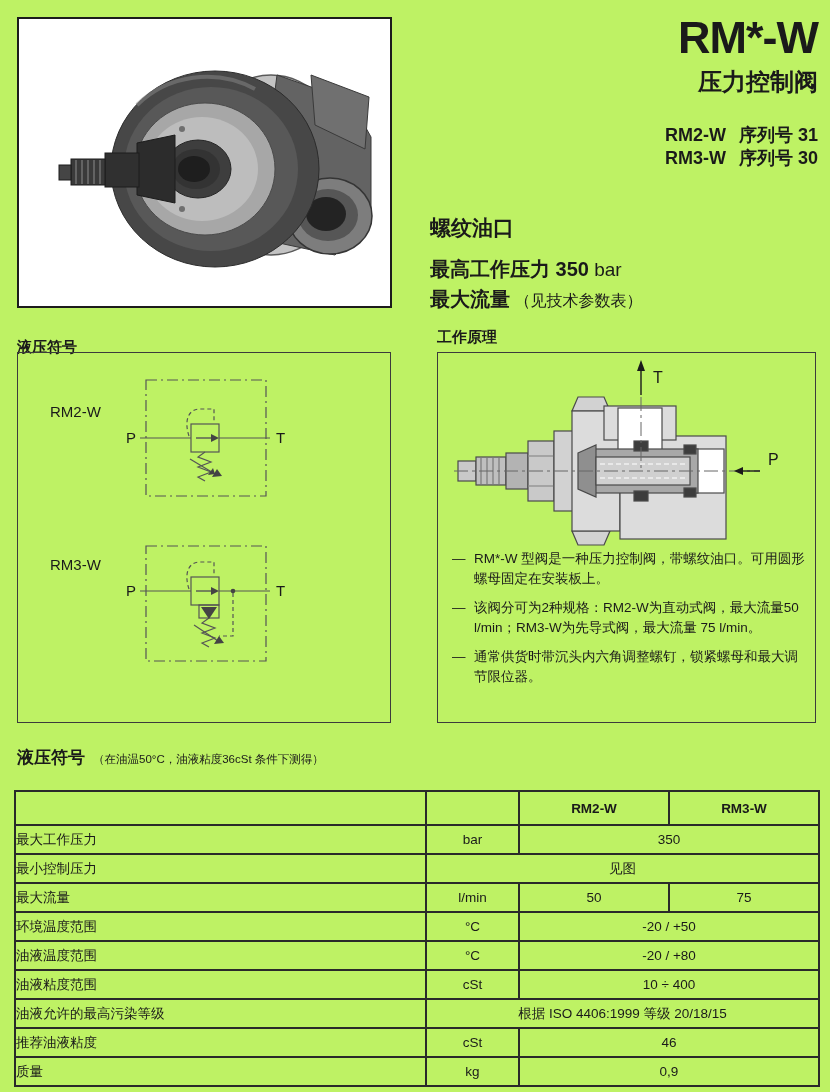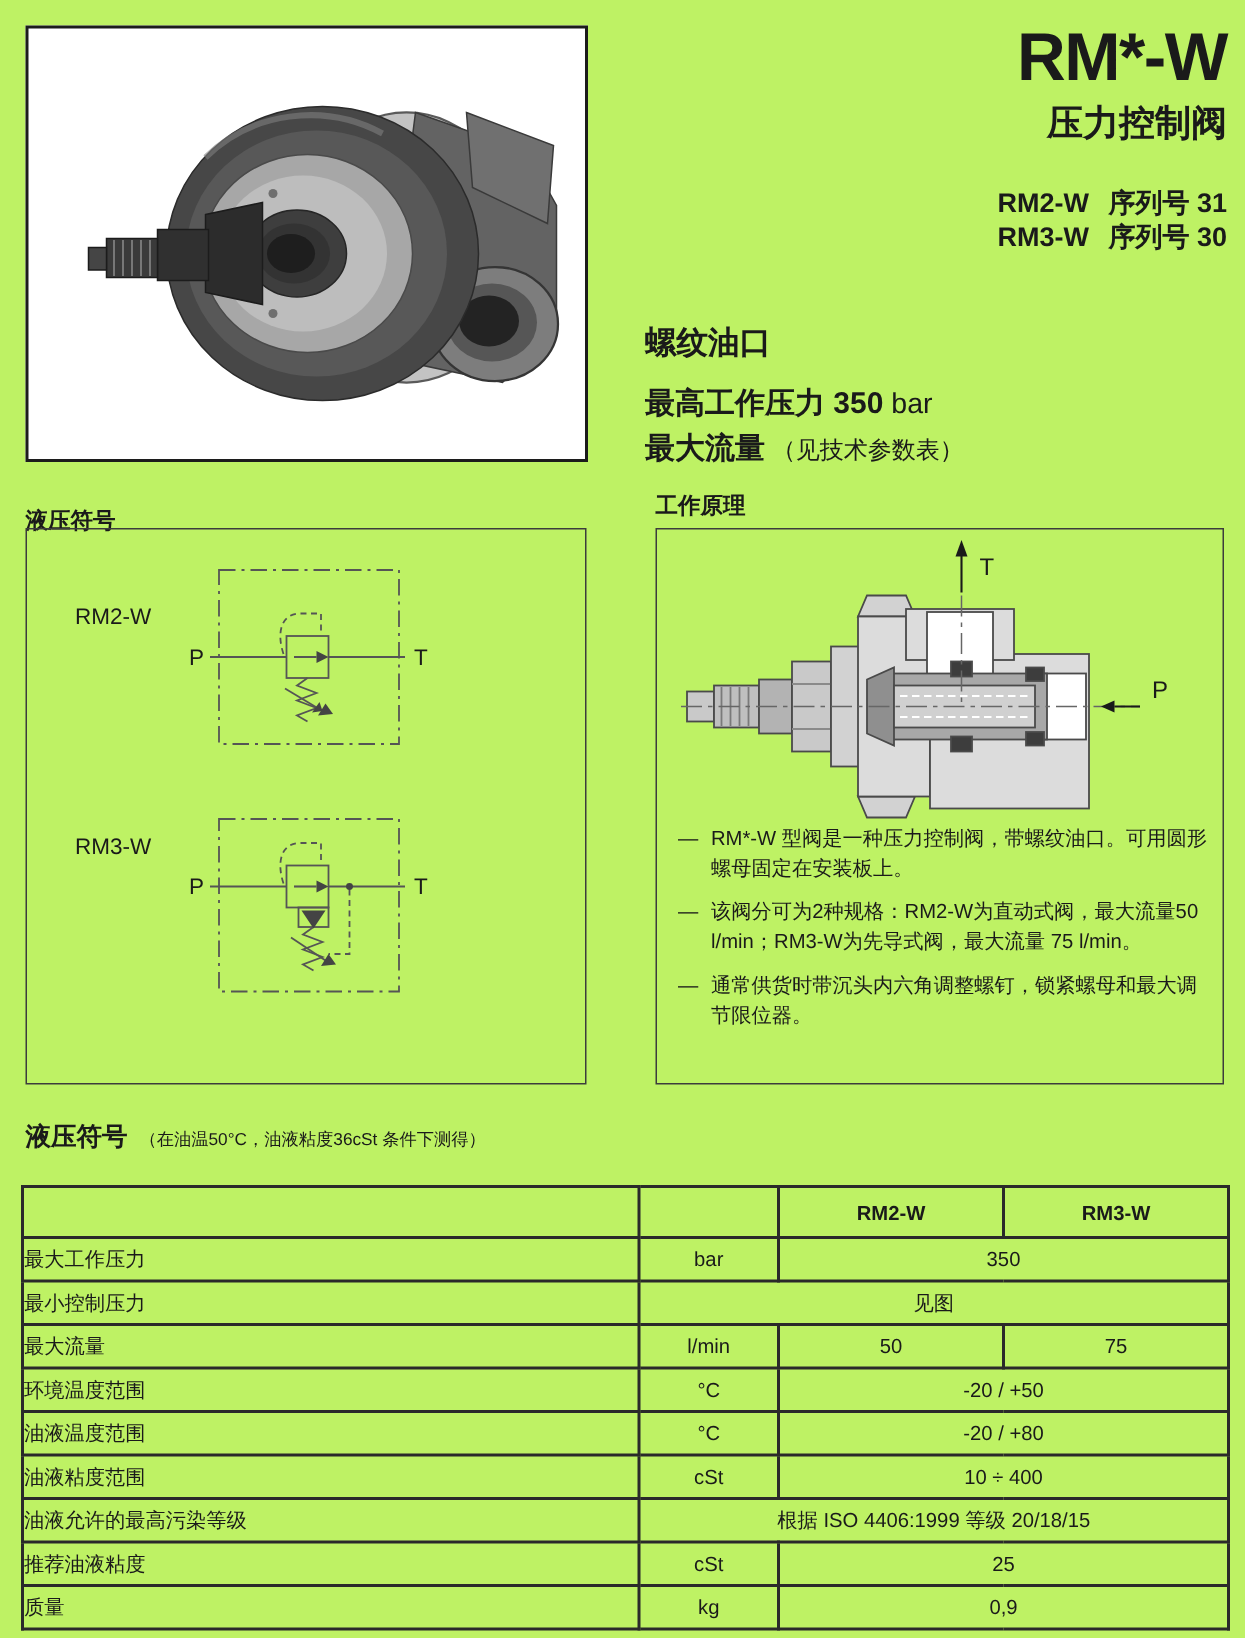--- a/index.html
+++ b/index.html
@@ -270,21 +270,21 @@
           <td class="c-unit">cSt</td>
           <td class="c-merge" colspan="2">10 ÷ 400</td>
         </tr>
         <tr>
           <td class="c-label">油液允许的最高污染等级</td>
           <td class="c-merge" colspan="3">根据 ISO 4406:1999 等级 20/18/15</td>
         </tr>
         <tr>
           <td class="c-label">推荐油液粘度</td>
           <td class="c-unit">cSt</td>
-          <td class="c-merge" colspan="2">25</td>
+          <td class="c-merge" colspan="2">46</td>
         </tr>
         <tr>
           <td class="c-label">质量</td>
           <td class="c-unit">kg</td>
           <td class="c-merge" colspan="2">0,9</td>
         </tr>
       </tbody>
   </table>
 
 </div>

